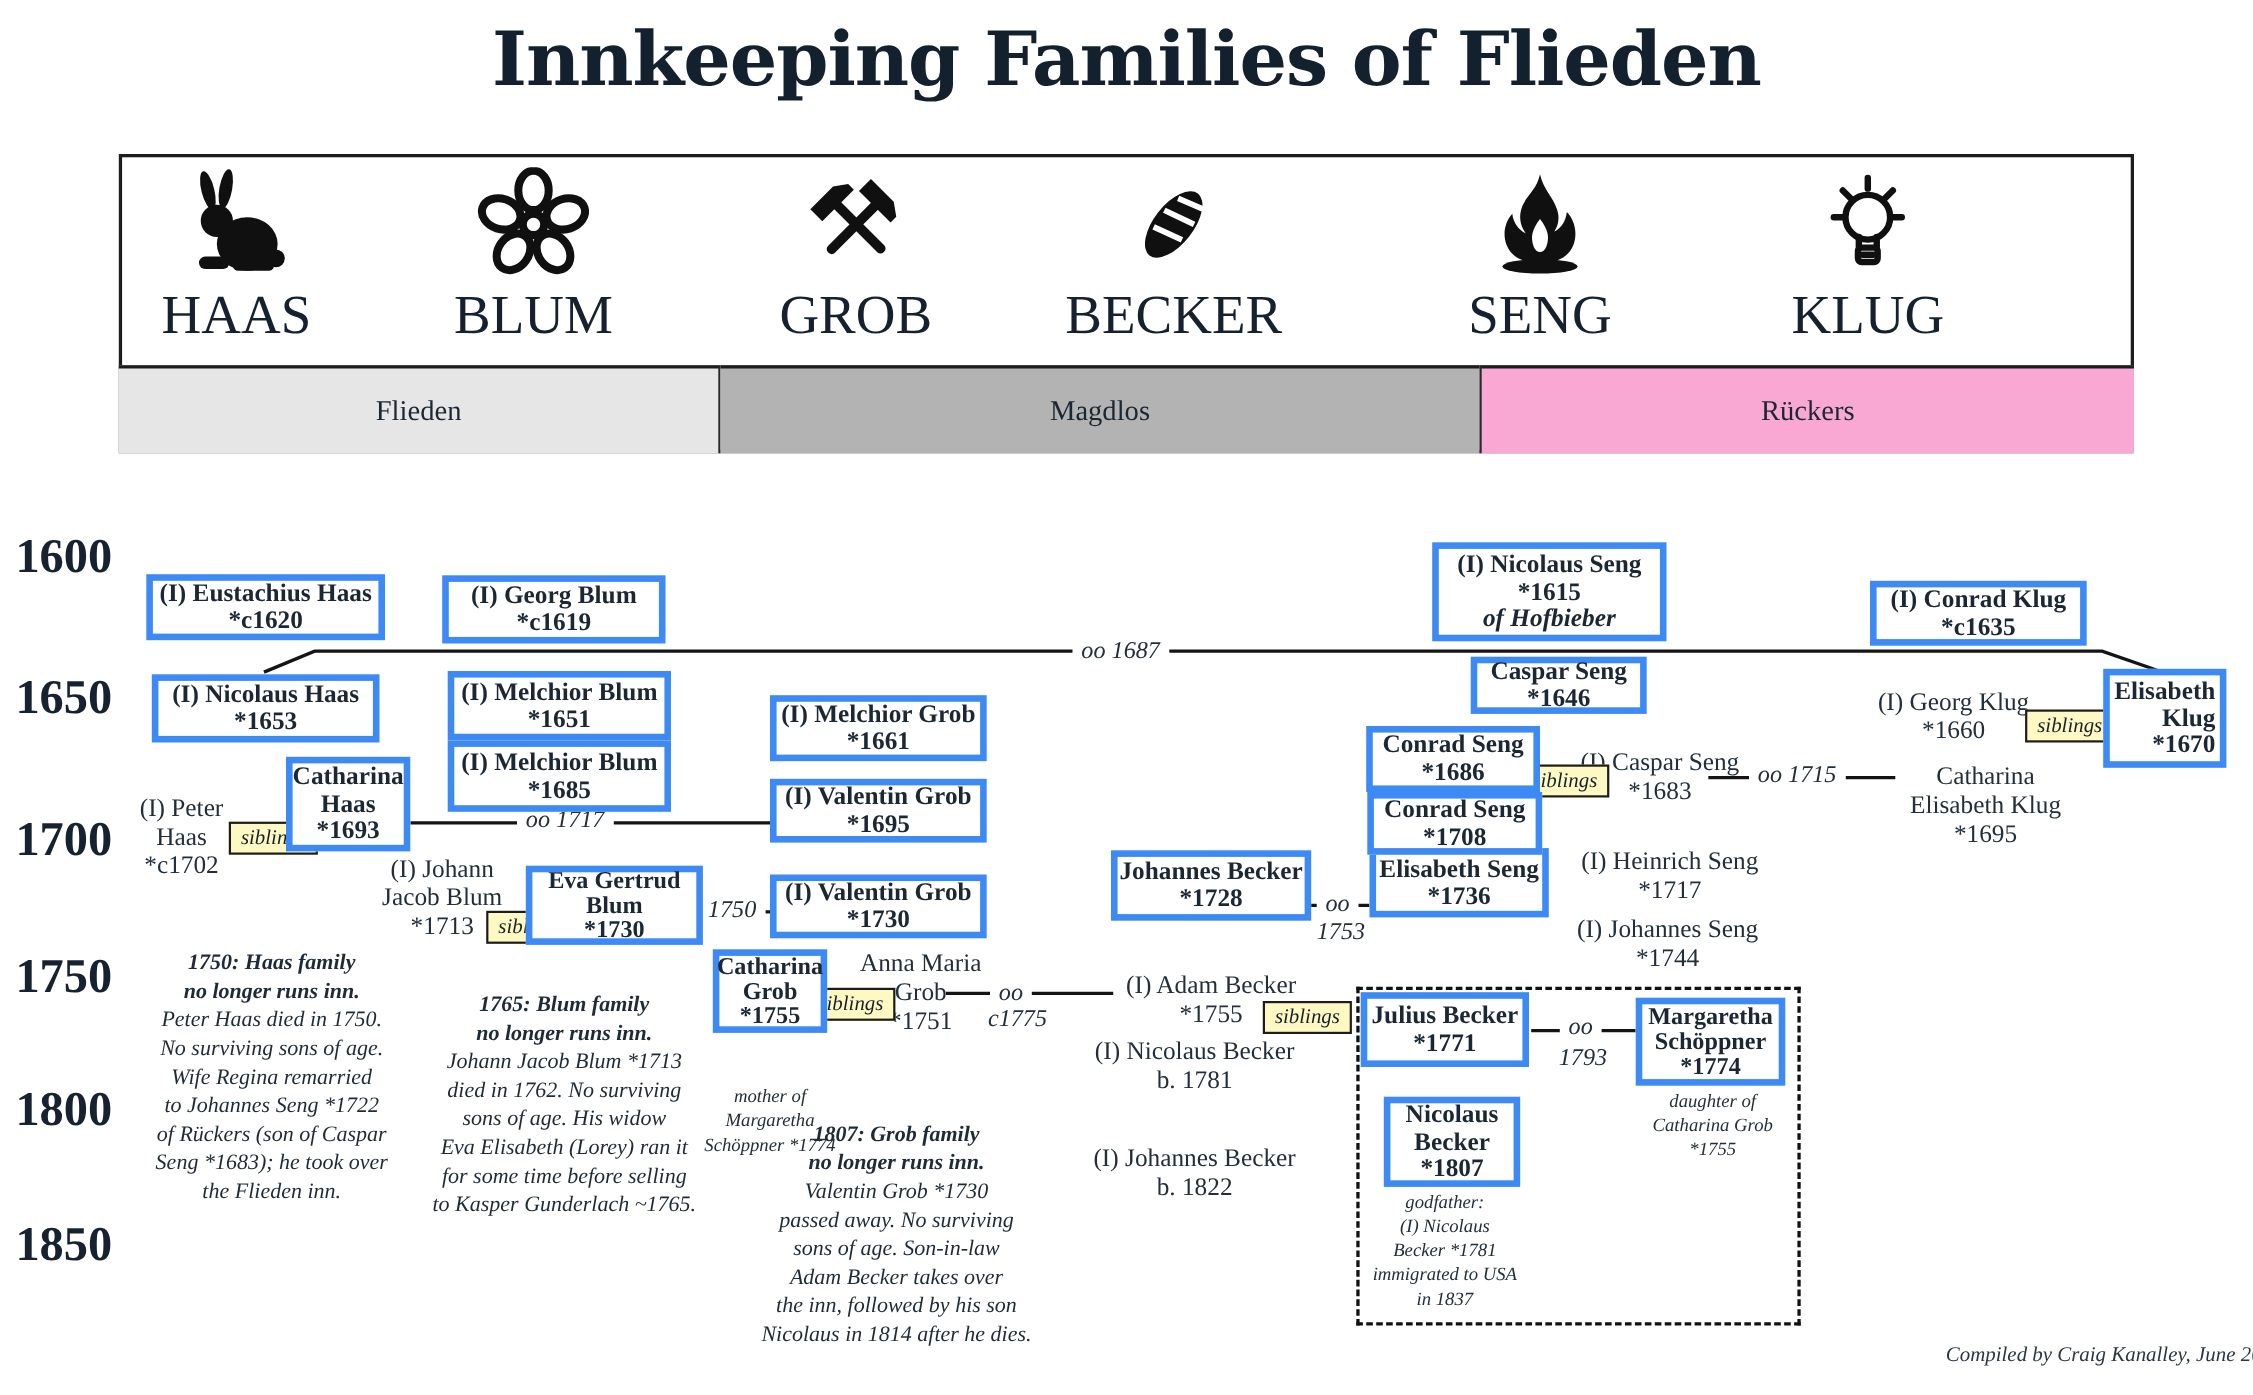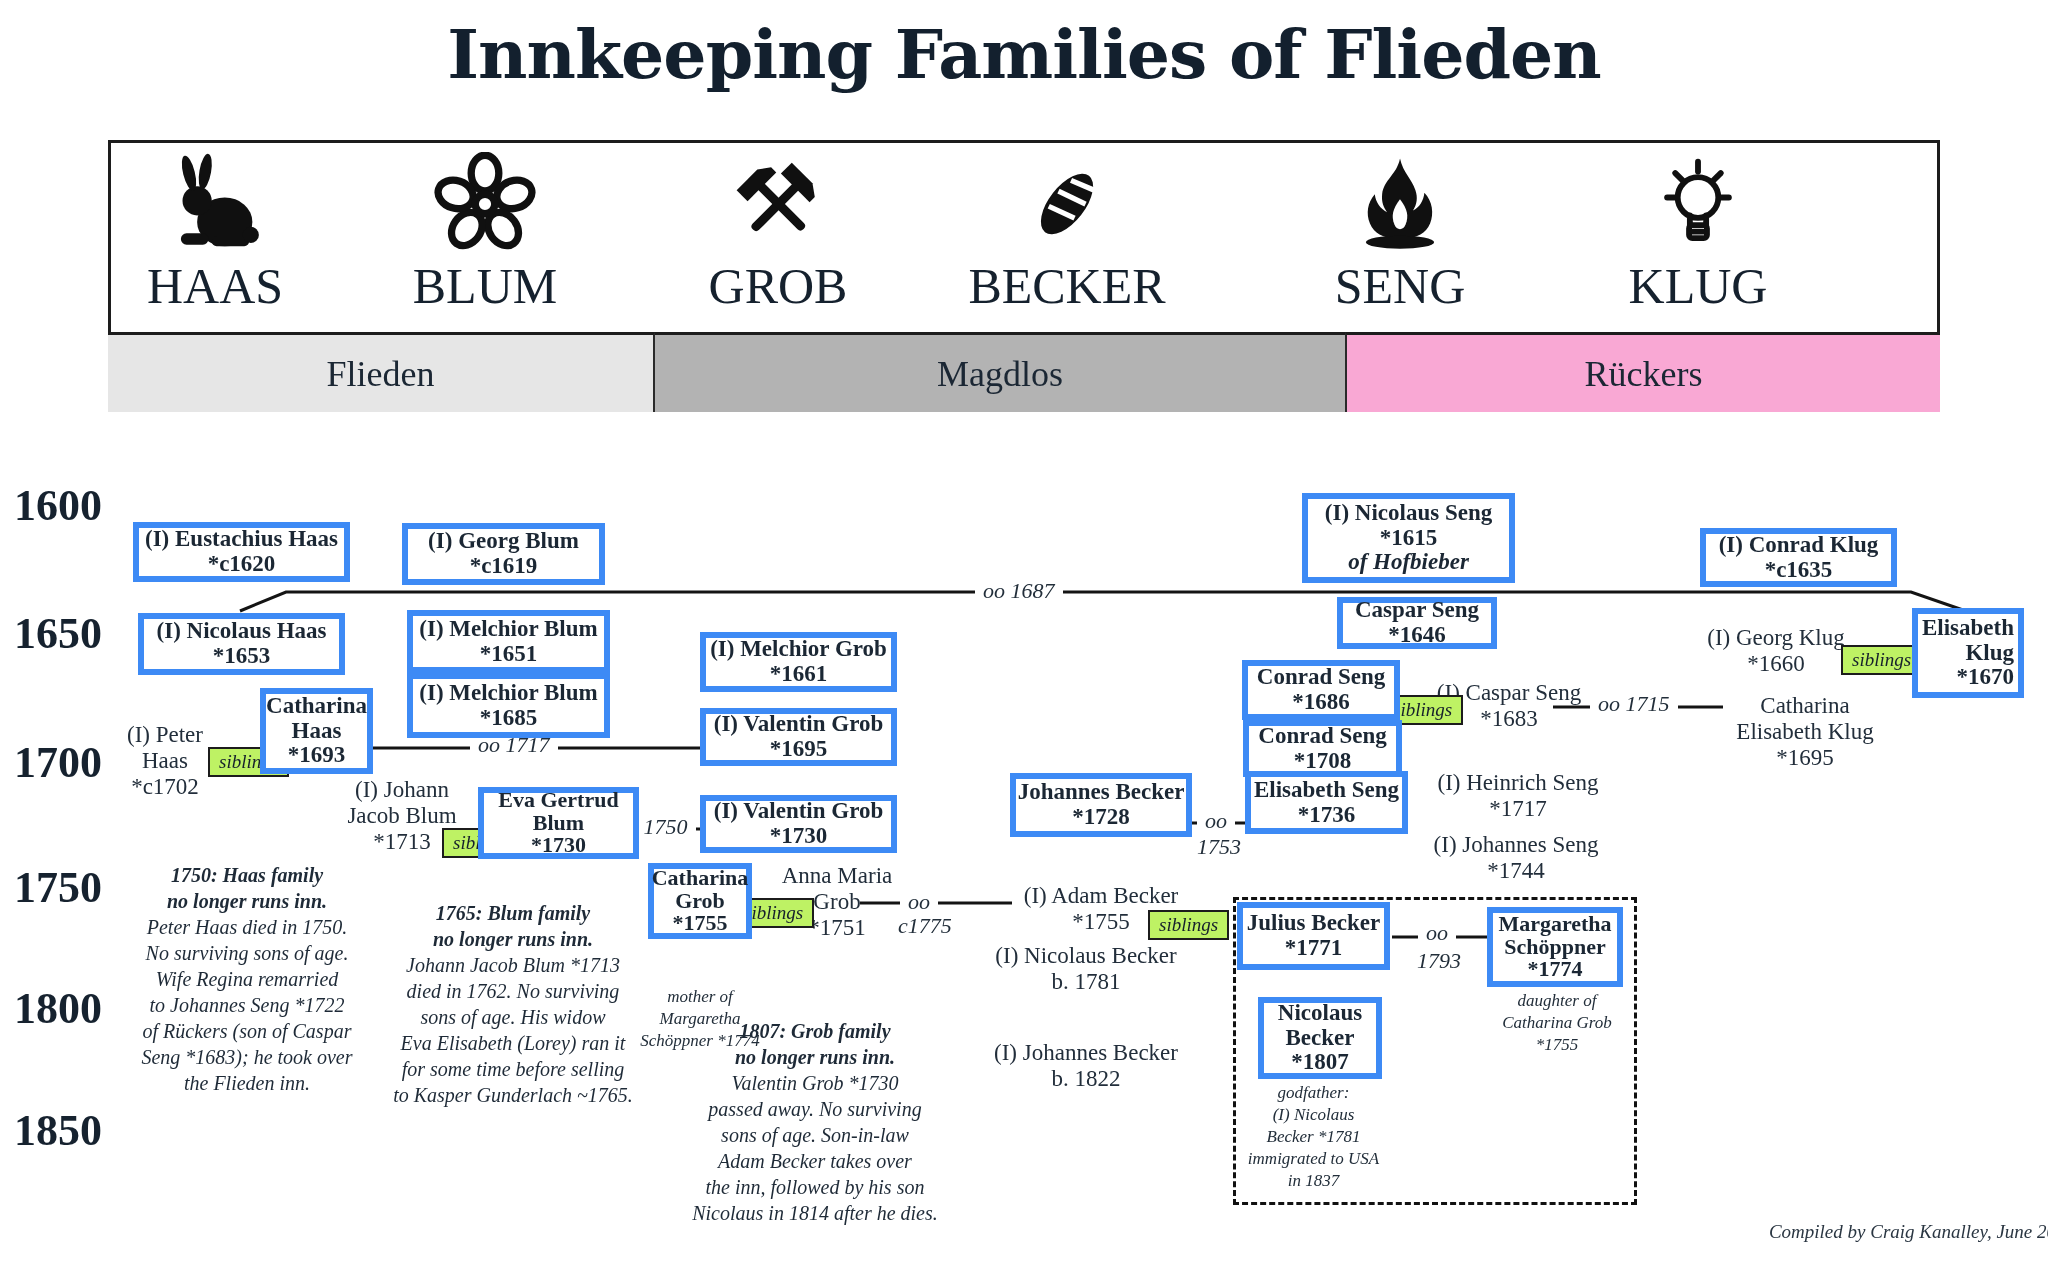--- a/index.html
+++ b/index.html
@@ -17,37 +17,37 @@
     left:0;top:14px;width:2048px;text-align:center;
     font-size:68px;font-weight:bold;color:#13202E;letter-spacing:-1px;
     font-family:"DejaVu Serif","Liberation Serif",serif;
   }
   #fam-frame{left:108px;top:140px;width:1832px;height:272px;border:3px solid #1d1d1d;box-sizing:border-box;z-index:0;}
   .fam-col{top:152px;width:260px;text-align:center;z-index:1;}
   .fam-icon{display:block;margin:0 auto;height:104px;}
   .fam-label{display:block;font-size:50px;color:#15212E;line-height:1.05;margin-top:4px;}
   .loc-cell{
     top:332px;height:80px;border-top:3px solid #1d1d1d;box-sizing:border-box;
-    display:flex;align-items:center;justify-content:center;font-size:36px;color:#1B2734;z-index:1;
+    display:flex;align-items:center;justify-content:center;font-size:26px;color:#1B2734;z-index:1;
   }
   .year{left:14px;font-size:44px;font-weight:bold;color:#16222F;z-index:1;}
   #wires{left:0;top:0;width:2048px;height:1268px;z-index:1;}
   .pbox{
     border:6px solid var(--blue);background:#fff;box-sizing:border-box;
     display:flex;flex-direction:column;align-items:center;justify-content:center;
     text-align:center;white-space:pre-line;font-weight:bold;font-size:23px;line-height:1.07;z-index:4;
     color:#1B2734;
   }
   .pbox .sub{font-style:italic;font-weight:bold;display:block;white-space:pre-line;}
   .compact{font-size:22px;line-height:1.02;}
   .ptext{
     text-align:center;white-space:pre-line;font-size:23px;line-height:1.12;z-index:2;color:#222E3B;
   }
   .sib{
-    border:2.5px solid #1c1c1c;background:#bef264;font-style:italic;font-size:19px;
+    border:2.5px solid #1c1c1c;background:#fef9c3;font-style:italic;font-size:19px;
     padding:2px 9px;z-index:3;color:#16202C;
   }
   .marr{
     font-style:italic;font-size:22px;background:#fff;padding:0 8px;text-align:center;z-index:3;color:#222E3A;
   }
   .marr-year{font-style:italic;font-size:22px;text-align:center;z-index:3;color:#222E3A;white-space:pre-line;}
   .ann{font-style:italic;font-size:17px;line-height:1.3;text-align:center;white-space:pre-line;z-index:2;color:#222E3A;}
   .note{font-style:italic;font-size:20px;line-height:1.3;text-align:center;z-index:2;color:#1E2A37;}
   .note span{display:block;white-space:pre-line;}
   .note .note-title{font-weight:bold;}

